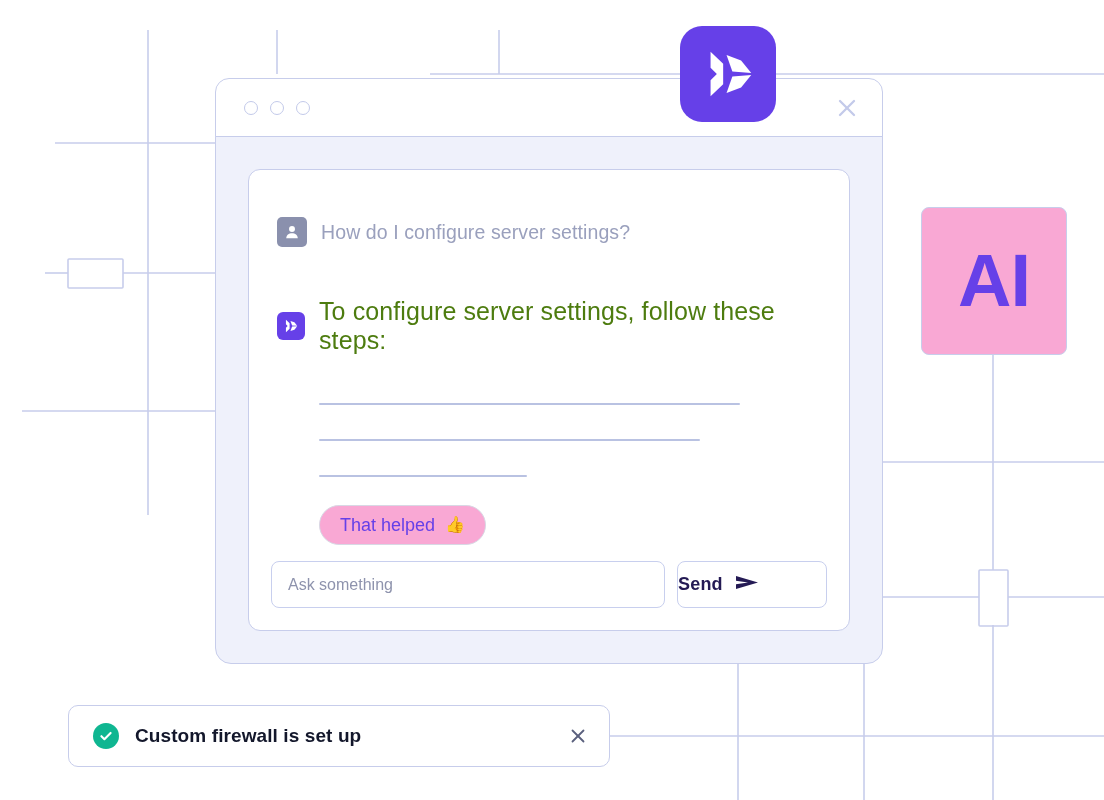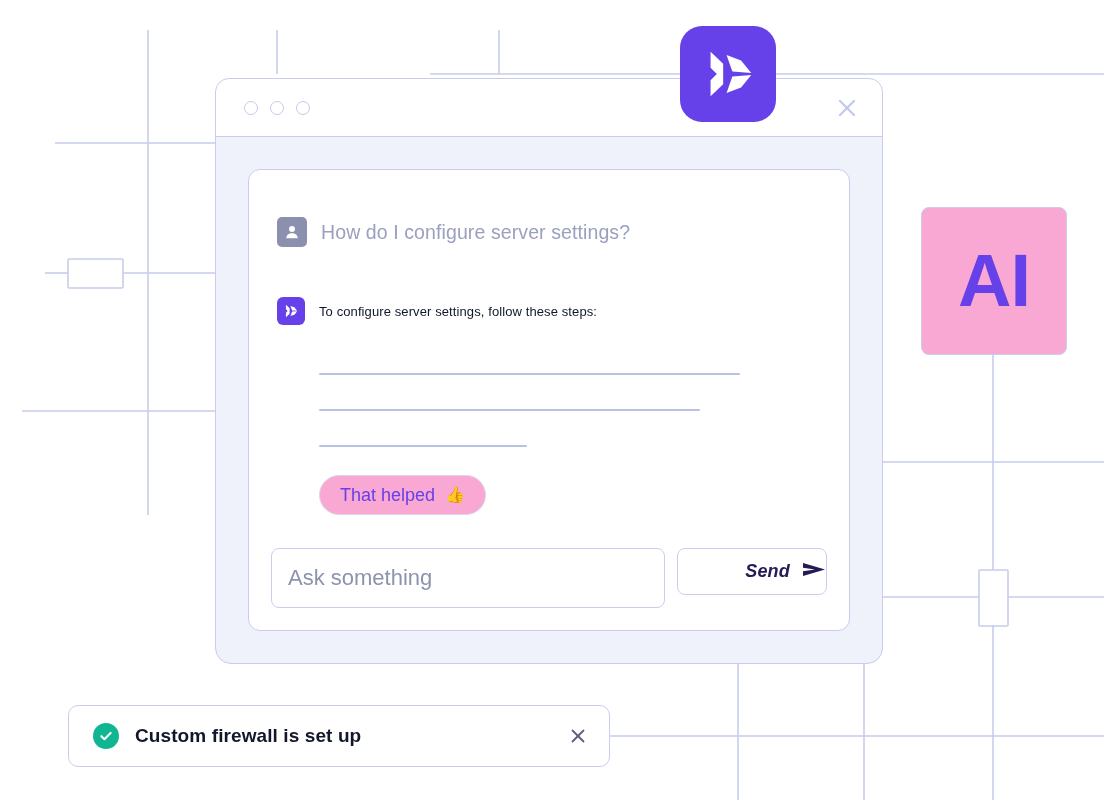--- a/index.html
+++ b/index.html
@@ -105,22 +105,22 @@
     border-radius: 6px;
     background: #6640e8;
     display: flex; align-items: center; justify-content: center;
   }
   .user-text {
     font-size: 19.5px;
     color: #9aa0bd;
     letter-spacing: .1px;
   }
   .bot-text {
-    font-size: 13px;
-    color: #0f172a;
+    font-size: 25px;
+    color: #4d7c0f;
     letter-spacing: .1px;
   }
 
   
   .skeleton { margin-top: 48px; margin-left: 42px; }
   .sk-line {
     height: 2px;
     background: #b9c2e2;
     border-radius: 2px;
     margin-bottom: 34px;
@@ -153,46 +153,45 @@
   .composer {
     position: absolute;
     left: 22px;
     right: 22px;
     bottom: 22px;
     display: flex;
     gap: 12px;
   }
   .ask-input {
     flex: 1 1 auto;
-    height: 60px;
+    height: 47px;
     box-sizing: border-box;
     border: 1.5px solid #c8cfee;
     border-radius: 8px;
     background: #ffffff;
     font-family: "Liberation Sans", sans-serif;
-    font-size: 22px;
+    font-size: 16px;
     color: #3c4261;
     padding: 0 16px;
     outline: none;
   }
   .ask-input::placeholder { color: #8e93ad; }
   .send-btn {
     flex: 0 0 150px;
     height: 47px;
     box-sizing: border-box;
     border: 1.5px solid #c8cfee;
     border-radius: 8px;
     background: #ffffff;
     display: flex;
     align-items: center;
-    justify-content: flex-end;
+    justify-content: flex-start;
     gap: 12px;
     cursor: pointer;
     font-family: "Liberation Sans", sans-serif;
-    font-style: italic;
   }
   .send-label {
     font-size: 18px;
     font-weight: bold;
     color: #241a54;
     letter-spacing: .2px;
   }
 
   
   .brand-badge {

